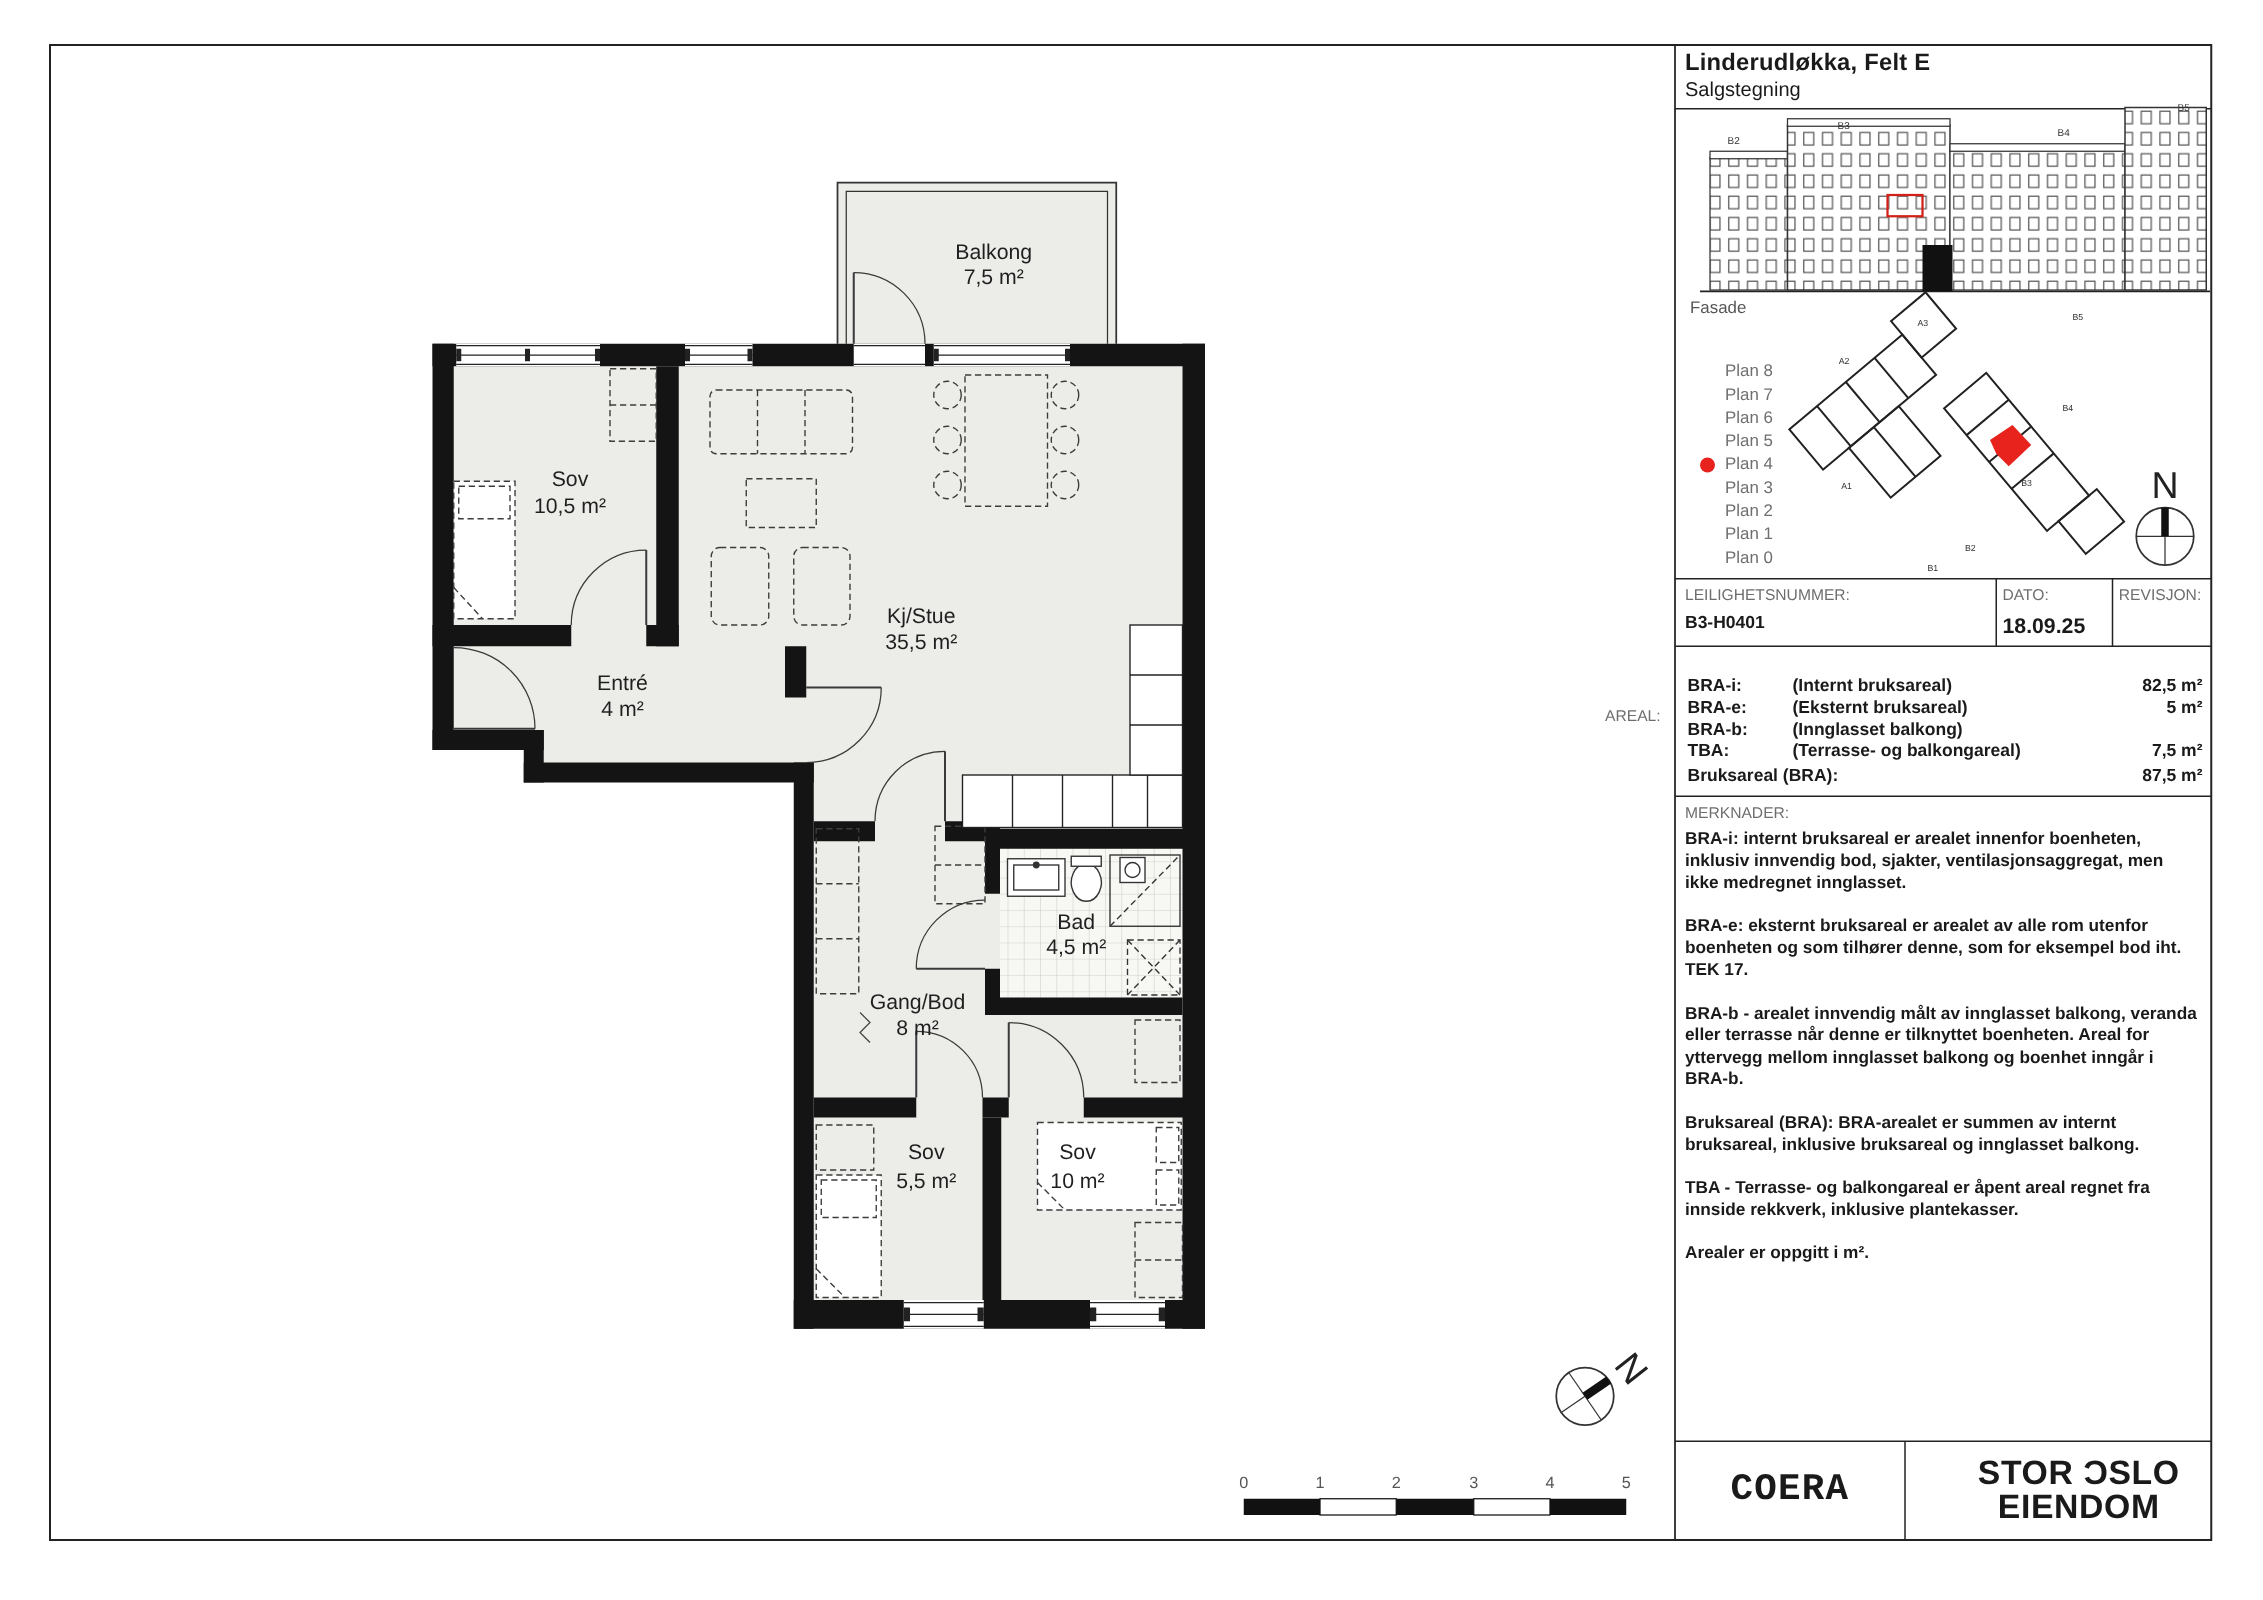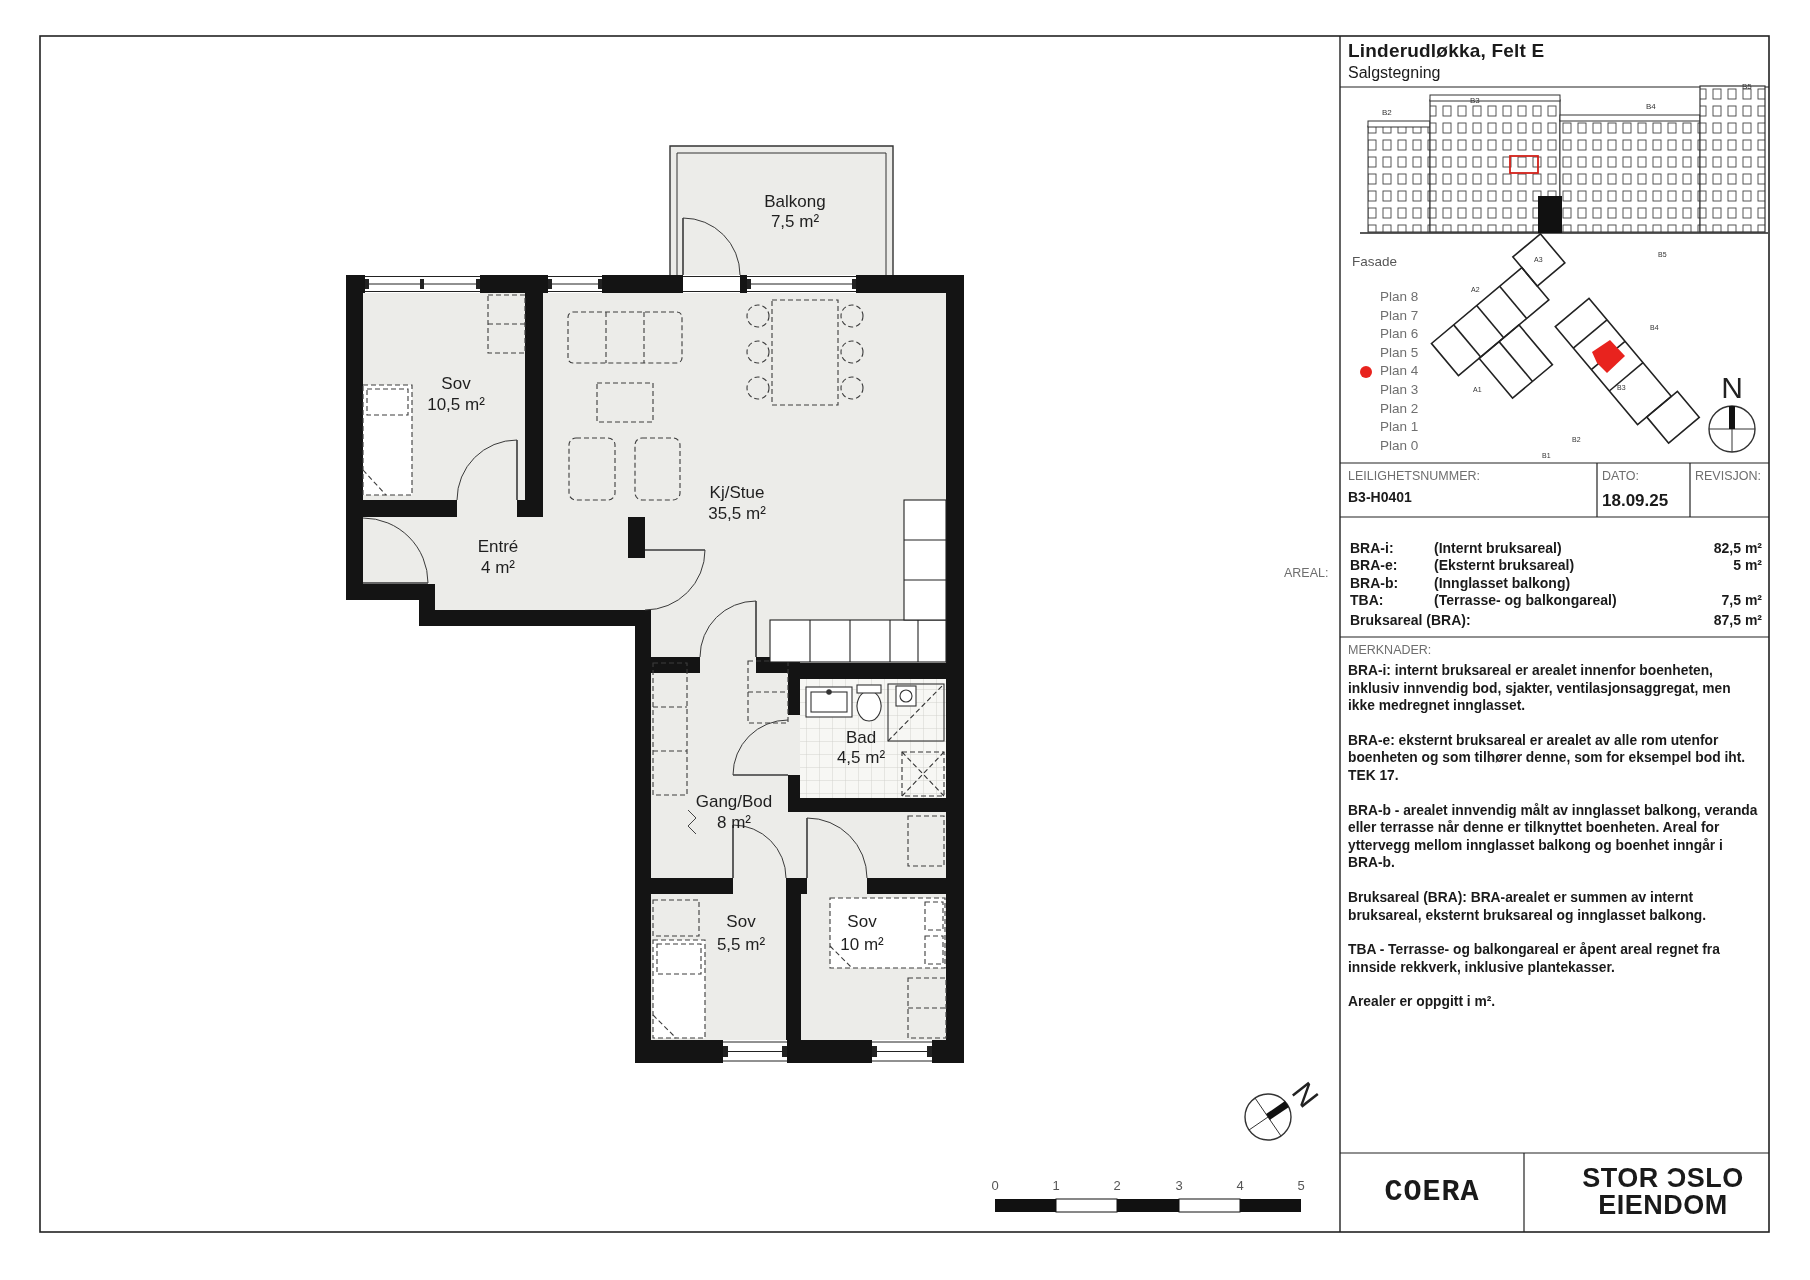--- a/index.html
+++ b/index.html
@@ -4,21 +4,21 @@
 <style>
   html,body{margin:0;padding:0;background:#fff;}
   body{width:1810px;height:1280px;position:relative;overflow:hidden;
        font-family:"Liberation Sans","DejaVu Sans",sans-serif;color:#1a1a1a;}
   svg{position:absolute;left:0;top:0;}
   .abs{position:absolute;}
   
   .panel-title{left:1348px;top:40px;font-size:19px;font-weight:bold;letter-spacing:.2px;}
   .panel-sub{left:1348px;top:64px;font-size:16px;}
   .sec-label{font-size:12.5px;color:#6e6e6e;}
-  .fasade-label{left:1352px;top:238px;font-size:13.5px;color:#565656;margin-top:16px;}
+  .fasade-label{left:1352px;top:238px;font-size:13.5px;color:#565656;}
   .plan-list{left:1380px;top:288px;font-size:13.5px;color:#6f6f6f;line-height:18.6px;}
   .plan-row{position:relative;white-space:nowrap;}
   .plan-dot{position:absolute;left:-20px;top:4px;width:12px;height:12px;border-radius:50%;background:#e8231e;}
   .leil-label{left:1348px;top:469px;}
   .leil-value{left:1348px;top:489px;font-size:14px;font-weight:bold;}
   .dato-label{left:1602px;top:469px;}
   .dato-value{left:1602px;top:491px;font-size:17px;font-weight:bold;}
   .rev-label{left:1695px;top:469px;}
   .areal-label{left:1284px;top:522px;margin-top:44px;}
   .areal-table{left:1350px;top:540px;width:412px;font-size:14px;font-weight:bold;}
@@ -408,21 +408,21 @@
     <span class="areal-desc"></span>
     <span class="areal-val">87,5 m²</span>
   </div>
 </div>
 
 <div class="abs sec-label merk-label">MERKNADER:</div>
 <div class="abs merk-body">
   <p>BRA-i: internt bruksareal er arealet innenfor boenheten, inklusiv innvendig bod, sjakter, ventilasjonsaggregat, men ikke medregnet innglasset.</p>
   <p>BRA-e: eksternt bruksareal er arealet av alle rom utenfor boenheten og som tilhører denne, som for eksempel bod iht. TEK 17.</p>
   <p>BRA-b - arealet innvendig målt av innglasset balkong, veranda eller terrasse når denne er tilknyttet boenheten. Areal for yttervegg mellom innglasset balkong og boenhet inngår i BRA-b.</p>
-  <p>Bruksareal (BRA): BRA-arealet er summen av internt bruksareal, eksternt bruksareal og innglasset balkong.</p>
+  <p>Bruksareal (BRA): BRA-arealet er summen av internt bruksareal, inklusive bruksareal og innglasset balkong.</p>
   <p>TBA - Terrasse- og balkongareal er åpent areal regnet fra innside rekkverk, inklusive plantekasser.</p>
   <p>Arealer er oppgitt i m².</p>
 </div>
 
 <div class="abs logo-coera">COERA</div>
 <div class="abs logo-sso">
   <div>STOR ƆSLO</div>
   <div>EIENDOM</div>
 </div>
 

